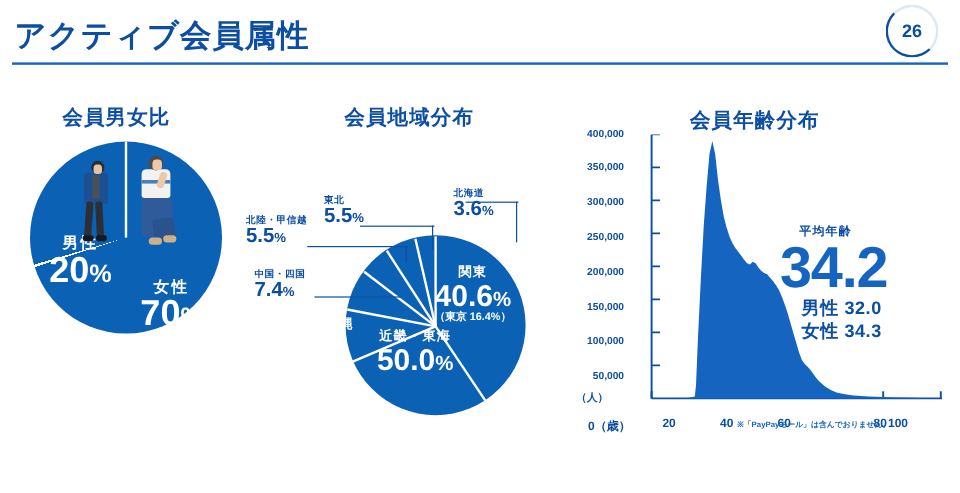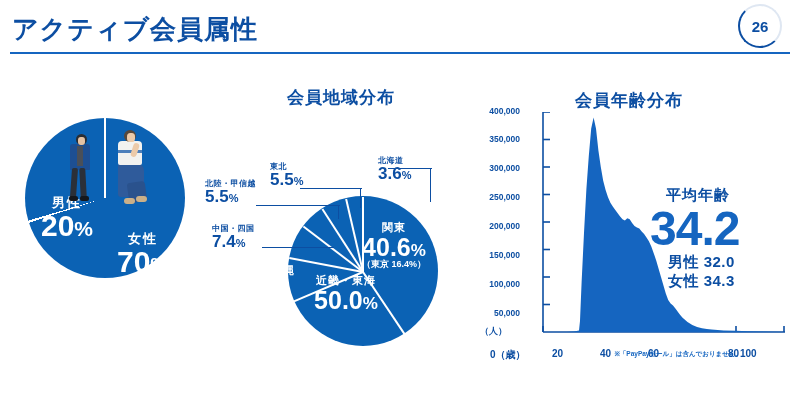--- a/index.html
+++ b/index.html
@@ -188,21 +188,21 @@
     color: #0c4ea2;
     white-space: nowrap;
   }
   #x-labels { position: absolute; left: 490px; top: 348px; width: 300px; height: 18px; }
   #unit-label {
     position: absolute;
     left: 480px; top: 325px;
     font-size: 9px; font-weight: bold; color: #0c4ea2;
   }
   #avg-block { position: absolute; left: 650px; top: 186px; width: 130px; text-align: left; }
-  #avg-caption { font-size: 15px; font-weight: bold; color: #0c4ea2; letter-spacing: 1px; margin-left: 16px; font-family: Liberation Mono, monospace; }
+  #avg-caption { font-size: 10px; font-weight: bold; color: #0c4ea2; letter-spacing: 1px; margin-left: 16px; font-family: Liberation Mono, monospace; }
   #avg-value { font-size: 48px; font-weight: bold; color: #1565c0; line-height: 1; letter-spacing: -1px; }
   .avg-sub { font-size: 15px; font-weight: bold; color: #0c4ea2; margin-left: 18px; letter-spacing: 0.5px; }
 
   #footnote {
     position: absolute;
     right: 58px; bottom: 6px;
     font-size: 6.5px;
     font-weight: bold;
     color: #1565c0;
     white-space: nowrap;
@@ -210,20 +210,21 @@
 </style>
 </head>
 <body>
 
 <div id="slide">
 
   <div id="slide-title">アクティブ会員属性</div>
   <div id="title-rule"></div>
   <div id="page-badge">26</div>
 
+  <div class="panel-title" id="gender-title">会員男女比</div>
 
   <div id="gender-pie"></div>
   <div id="gender-gap-line"></div>
 
   <div class="pie-label" id="label-male">
     <span class="nm">男性</span>
     <span class="pc"><span>20</span><span class="sg">%</span></span>
   </div>
 
   <div class="pie-label" id="label-female">

